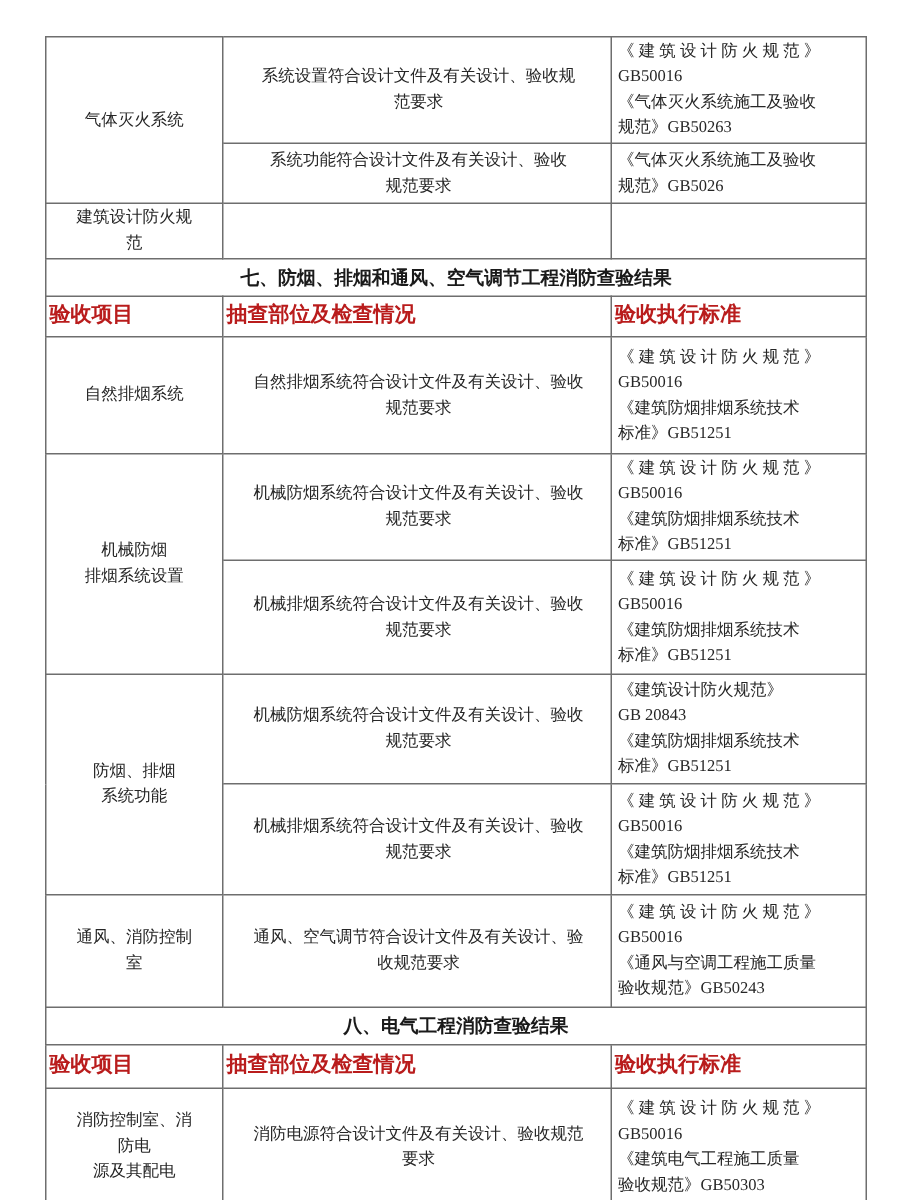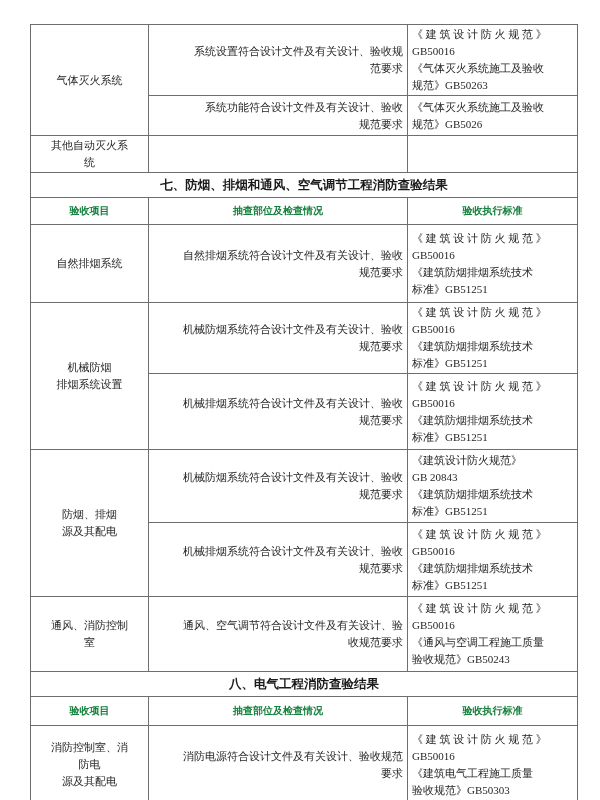--- a/index.html
+++ b/index.html
@@ -12,28 +12,28 @@
     position:absolute; left:30px; top:24px; width:547px;
     border-collapse:collapse; table-layout:fixed; color:#262626;
   }
   td {
     border:1px solid #6e6e6e;
     font-size:11px; line-height:17px;
     vertical-align:middle; white-space:pre-line;
     padding:1px 2px;
   }
   td.c1 { text-align:center; padding:1px 18px; }
-  td.c2 { text-align:right; padding:1px 4px 1px 6px; }
+  td.c2 { text-align:center; padding:1px 4px 1px 6px; }
   td.c3 { text-align:left; padding:1px 16px 1px 4px; }
   td.section-title {
     text-align:center; font-weight:bold; font-size:12.5px; color:#1a1a1a;
     white-space:normal; line-height:14px;
   }
   td.hdr {
-    text-align:center; font-weight:bold; font-size:10px; color:#15803d;
+    font-weight:bold; font-size:14px; color:#b91c1c;
     white-space:normal; line-height:14px;
   }
 </style>
 </head>
 <body>
 
 <div class="page">
   <table class="doc">
     <colgroup>
       <col style="width:118px">
@@ -51,21 +51,21 @@
 《气体灭火系统施工及验收
 规范》GB50263</td>
     </tr>
     <tr style="height:40px">
       <td class="c2">系统功能符合设计文件及有关设计、验收
 规范要求</td>
       <td class="c3">《气体灭火系统施工及验收
 规范》GB5026</td>
     </tr>
     <tr style="height:23px">
-      <td class="c1">其他自动灭火系统</td>
+      <td class="c1">建筑设计防火规范</td>
       <td class="c2"></td>
       <td class="c3"></td>
     </tr>
 
     <tr style="height:25px">
       <td class="section-title" colspan="3">七、防烟、排烟和通风、空气调节工程消防查验结果</td>
     </tr>
     <tr style="height:27px">
       <td class="hdr">验收项目</td>
       <td class="hdr">抽查部位及检查情况</td>
@@ -93,21 +93,21 @@
     <tr style="height:76px">
       <td class="c2">机械排烟系统符合设计文件及有关设计、验收
 规范要求</td>
       <td class="c3">《 建 筑 设 计 防 火 规 范 》
 GB50016
 《建筑防烟排烟系统技术
 标准》GB51251</td>
     </tr>
     <tr style="height:73px">
       <td class="c1" rowspan="2">防烟、排烟
-源及其配电</td>
+系统功能</td>
       <td class="c2">机械防烟系统符合设计文件及有关设计、验收
 规范要求</td>
       <td class="c3">《建筑设计防火规范》
 GB 20843
 《建筑防烟排烟系统技术
 标准》GB51251</td>
     </tr>
     <tr style="height:74px">
       <td class="c2">机械排烟系统符合设计文件及有关设计、验收
 规范要求</td>

